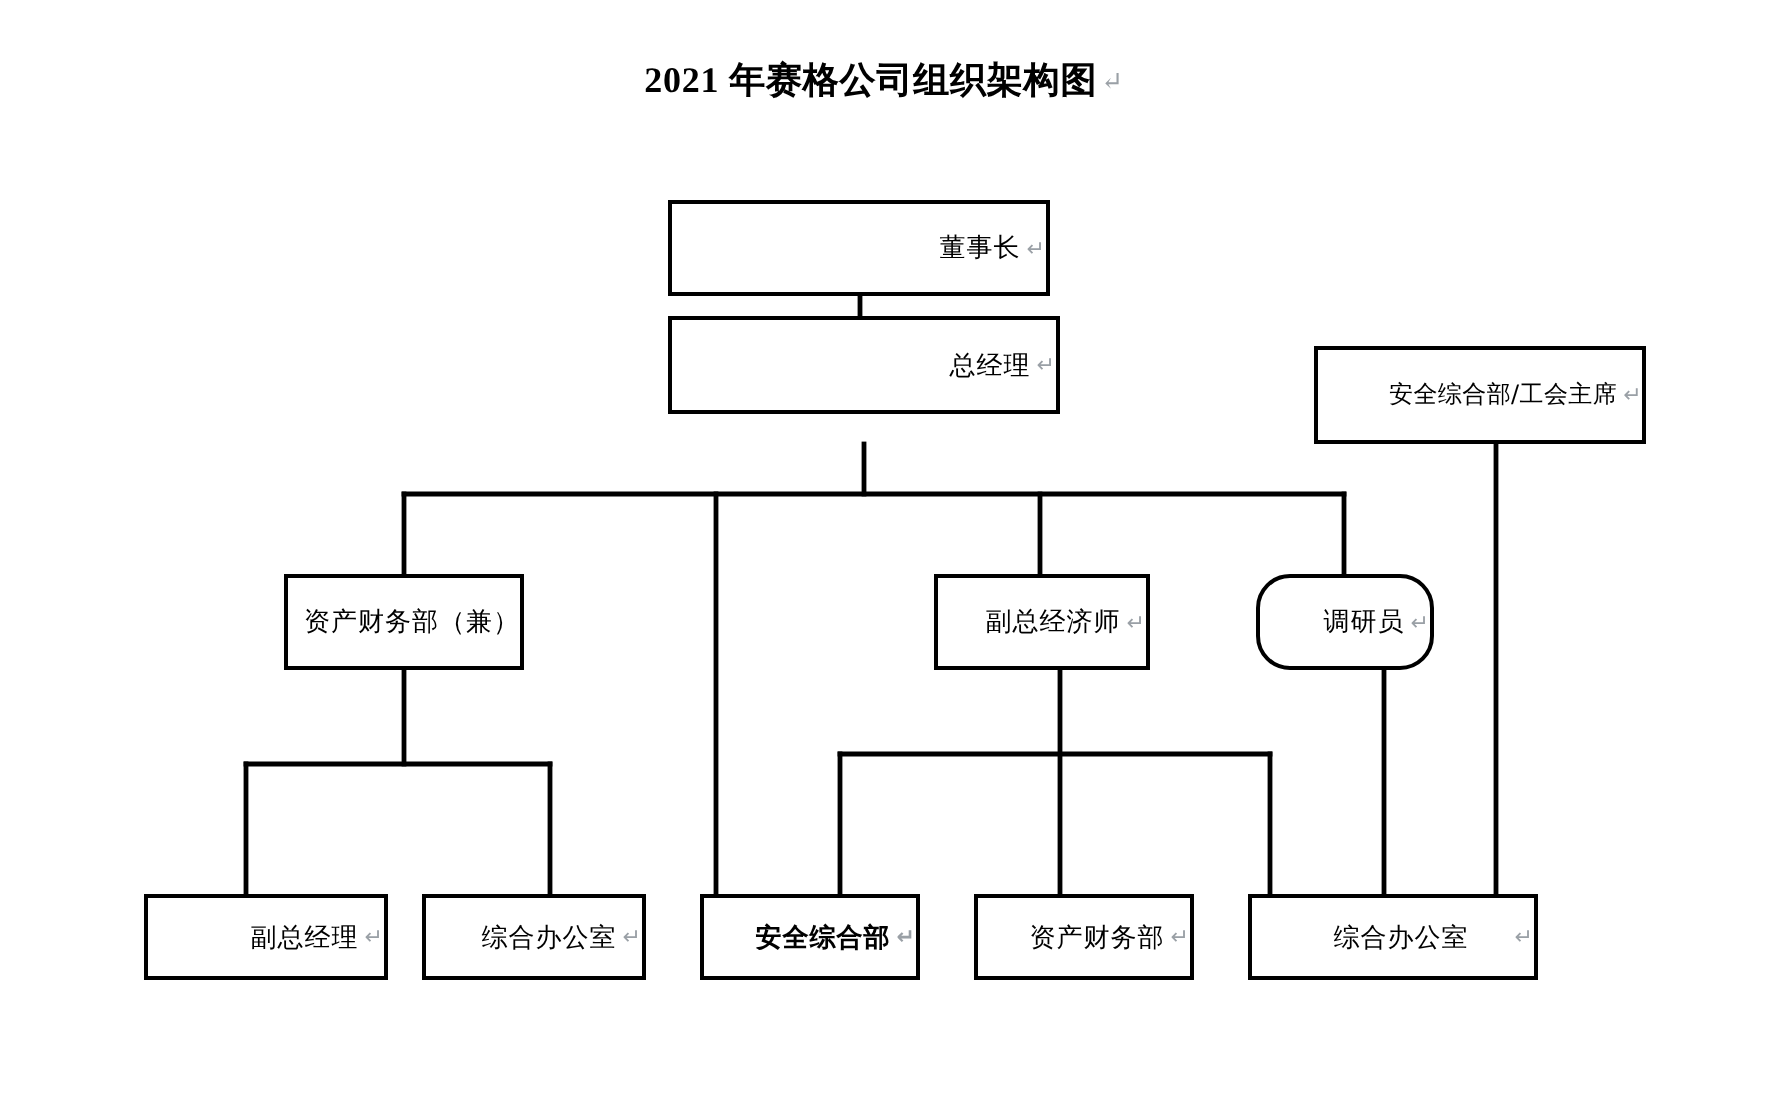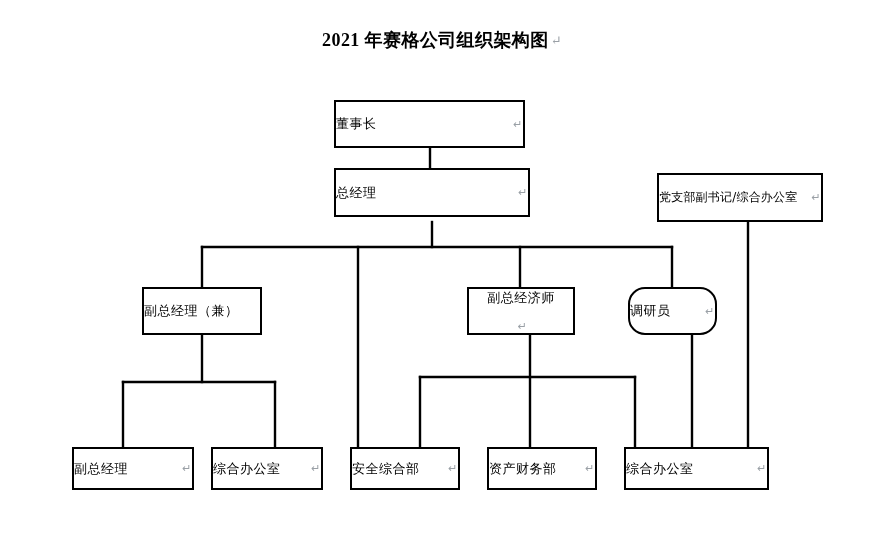--- a/index.html
+++ b/index.html
@@ -47,21 +47,21 @@
     width: 884px;
     height: 549px;
   }
   .node-box {
     position: absolute;
     box-sizing: border-box;
     border: 2px solid #000000;
     background: #ffffff;
     display: flex;
     align-items: center;
-    justify-content: space-between;
+    justify-content: flex-end;
     color: #000000;
     font-family: "DejaVu Sans", "Liberation Sans", sans-serif;
     font-size: 13px;
     white-space: nowrap;
     letter-spacing: 0.5px;
   }
   .node-box .node-label {
     display: inline-block;
   }
   .node-box .pilcrow {
@@ -101,48 +101,48 @@
         <path d="M 692 335 L 692 447"></path>
         <path d="M 748 222 L 748 447"></path>
       </g>
   </svg>
 
   <div id="node-layer">
       <div class="node-box" style="left: 334px; top: 100px; width: 191px; height: 48px;">
         <span class="node-label">董事长</span>
         <span class="pilcrow">↵</span>
       </div>
-      <div class="node-box" style="left: 334px; top: 168px; width: 196px; height: 49px;">
+      <div class="node-box" style="left: 334px; top: 158px; width: 196px; height: 49px;">
         <span class="node-label">总经理</span>
         <span class="pilcrow">↵</span>
       </div>
       <div class="node-box small-text" style="left: 657px; top: 173px; width: 166px; height: 49px;">
-        <span class="node-label">党支部副书记/综合办公室</span>
+        <span class="node-label">安全综合部/工会主席</span>
         <span class="pilcrow">↵</span>
       </div>
       <div class="node-box" style="left: 142px; top: 287px; width: 120px; height: 48px;">
-        <span class="node-label">副总经理（兼）</span>
+        <span class="node-label">资产财务部（兼）</span>
       </div>
-      <div class="node-box" style="left: 467px; top: 287px; width: 108px; height: 48px; flex-direction: column;">
+      <div class="node-box" style="left: 467px; top: 287px; width: 108px; height: 48px;">
         <span class="node-label">副总经济师</span>
         <span class="pilcrow">↵</span>
       </div>
       <div class="node-box" style="left: 628px; top: 287px; width: 89px; height: 48px; border-radius: 17px;">
         <span class="node-label">调研员</span>
         <span class="pilcrow">↵</span>
       </div>
       <div class="node-box" style="left: 72px; top: 447px; width: 122px; height: 43px;">
         <span class="node-label">副总经理</span>
         <span class="pilcrow">↵</span>
       </div>
       <div class="node-box" style="left: 211px; top: 447px; width: 112px; height: 43px;">
         <span class="node-label">综合办公室</span>
         <span class="pilcrow">↵</span>
       </div>
-      <div class="node-box" style="left: 350px; top: 447px; width: 110px; height: 43px;">
+      <div class="node-box" style="left: 350px; top: 447px; width: 110px; height: 43px; font-weight: bold;">
         <span class="node-label">安全综合部</span>
         <span class="pilcrow">↵</span>
       </div>
       <div class="node-box" style="left: 487px; top: 447px; width: 110px; height: 43px;">
         <span class="node-label">资产财务部</span>
         <span class="pilcrow">↵</span>
       </div>
       <div class="node-box" style="left: 624px; top: 447px; width: 145px; height: 43px; gap: 20px;">
         <span class="node-label">综合办公室</span>
         <span class="pilcrow">↵</span>

